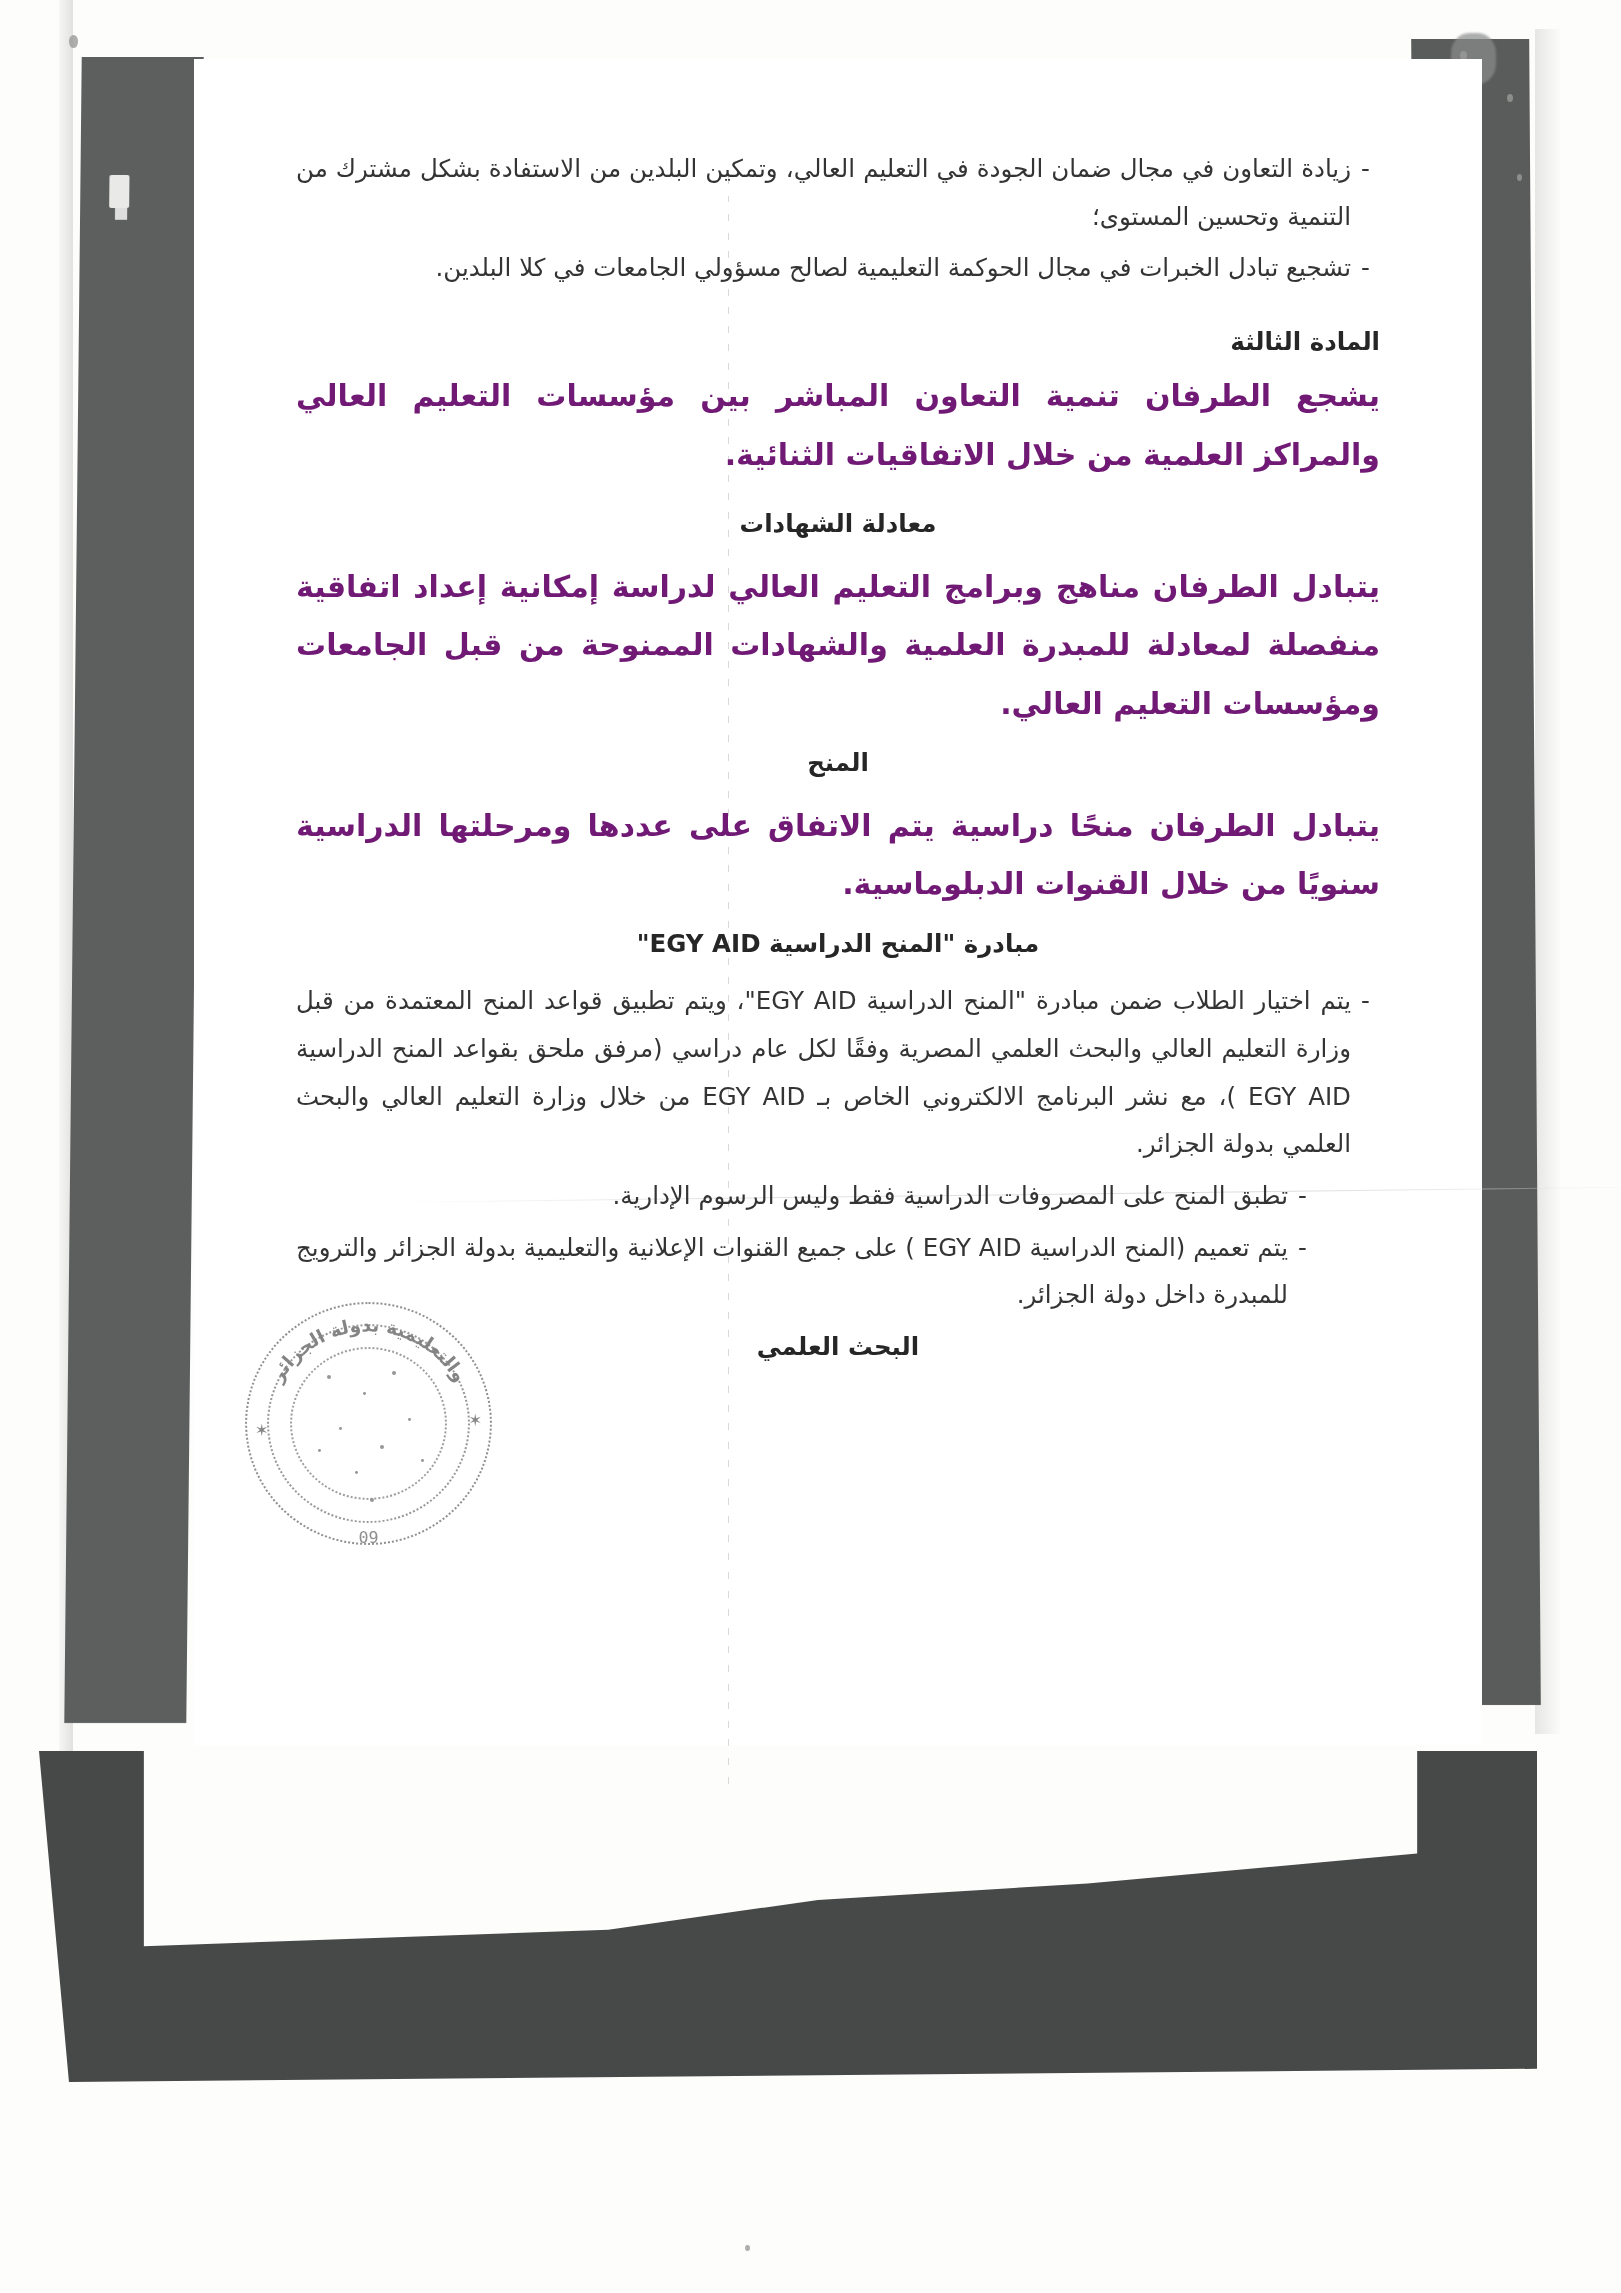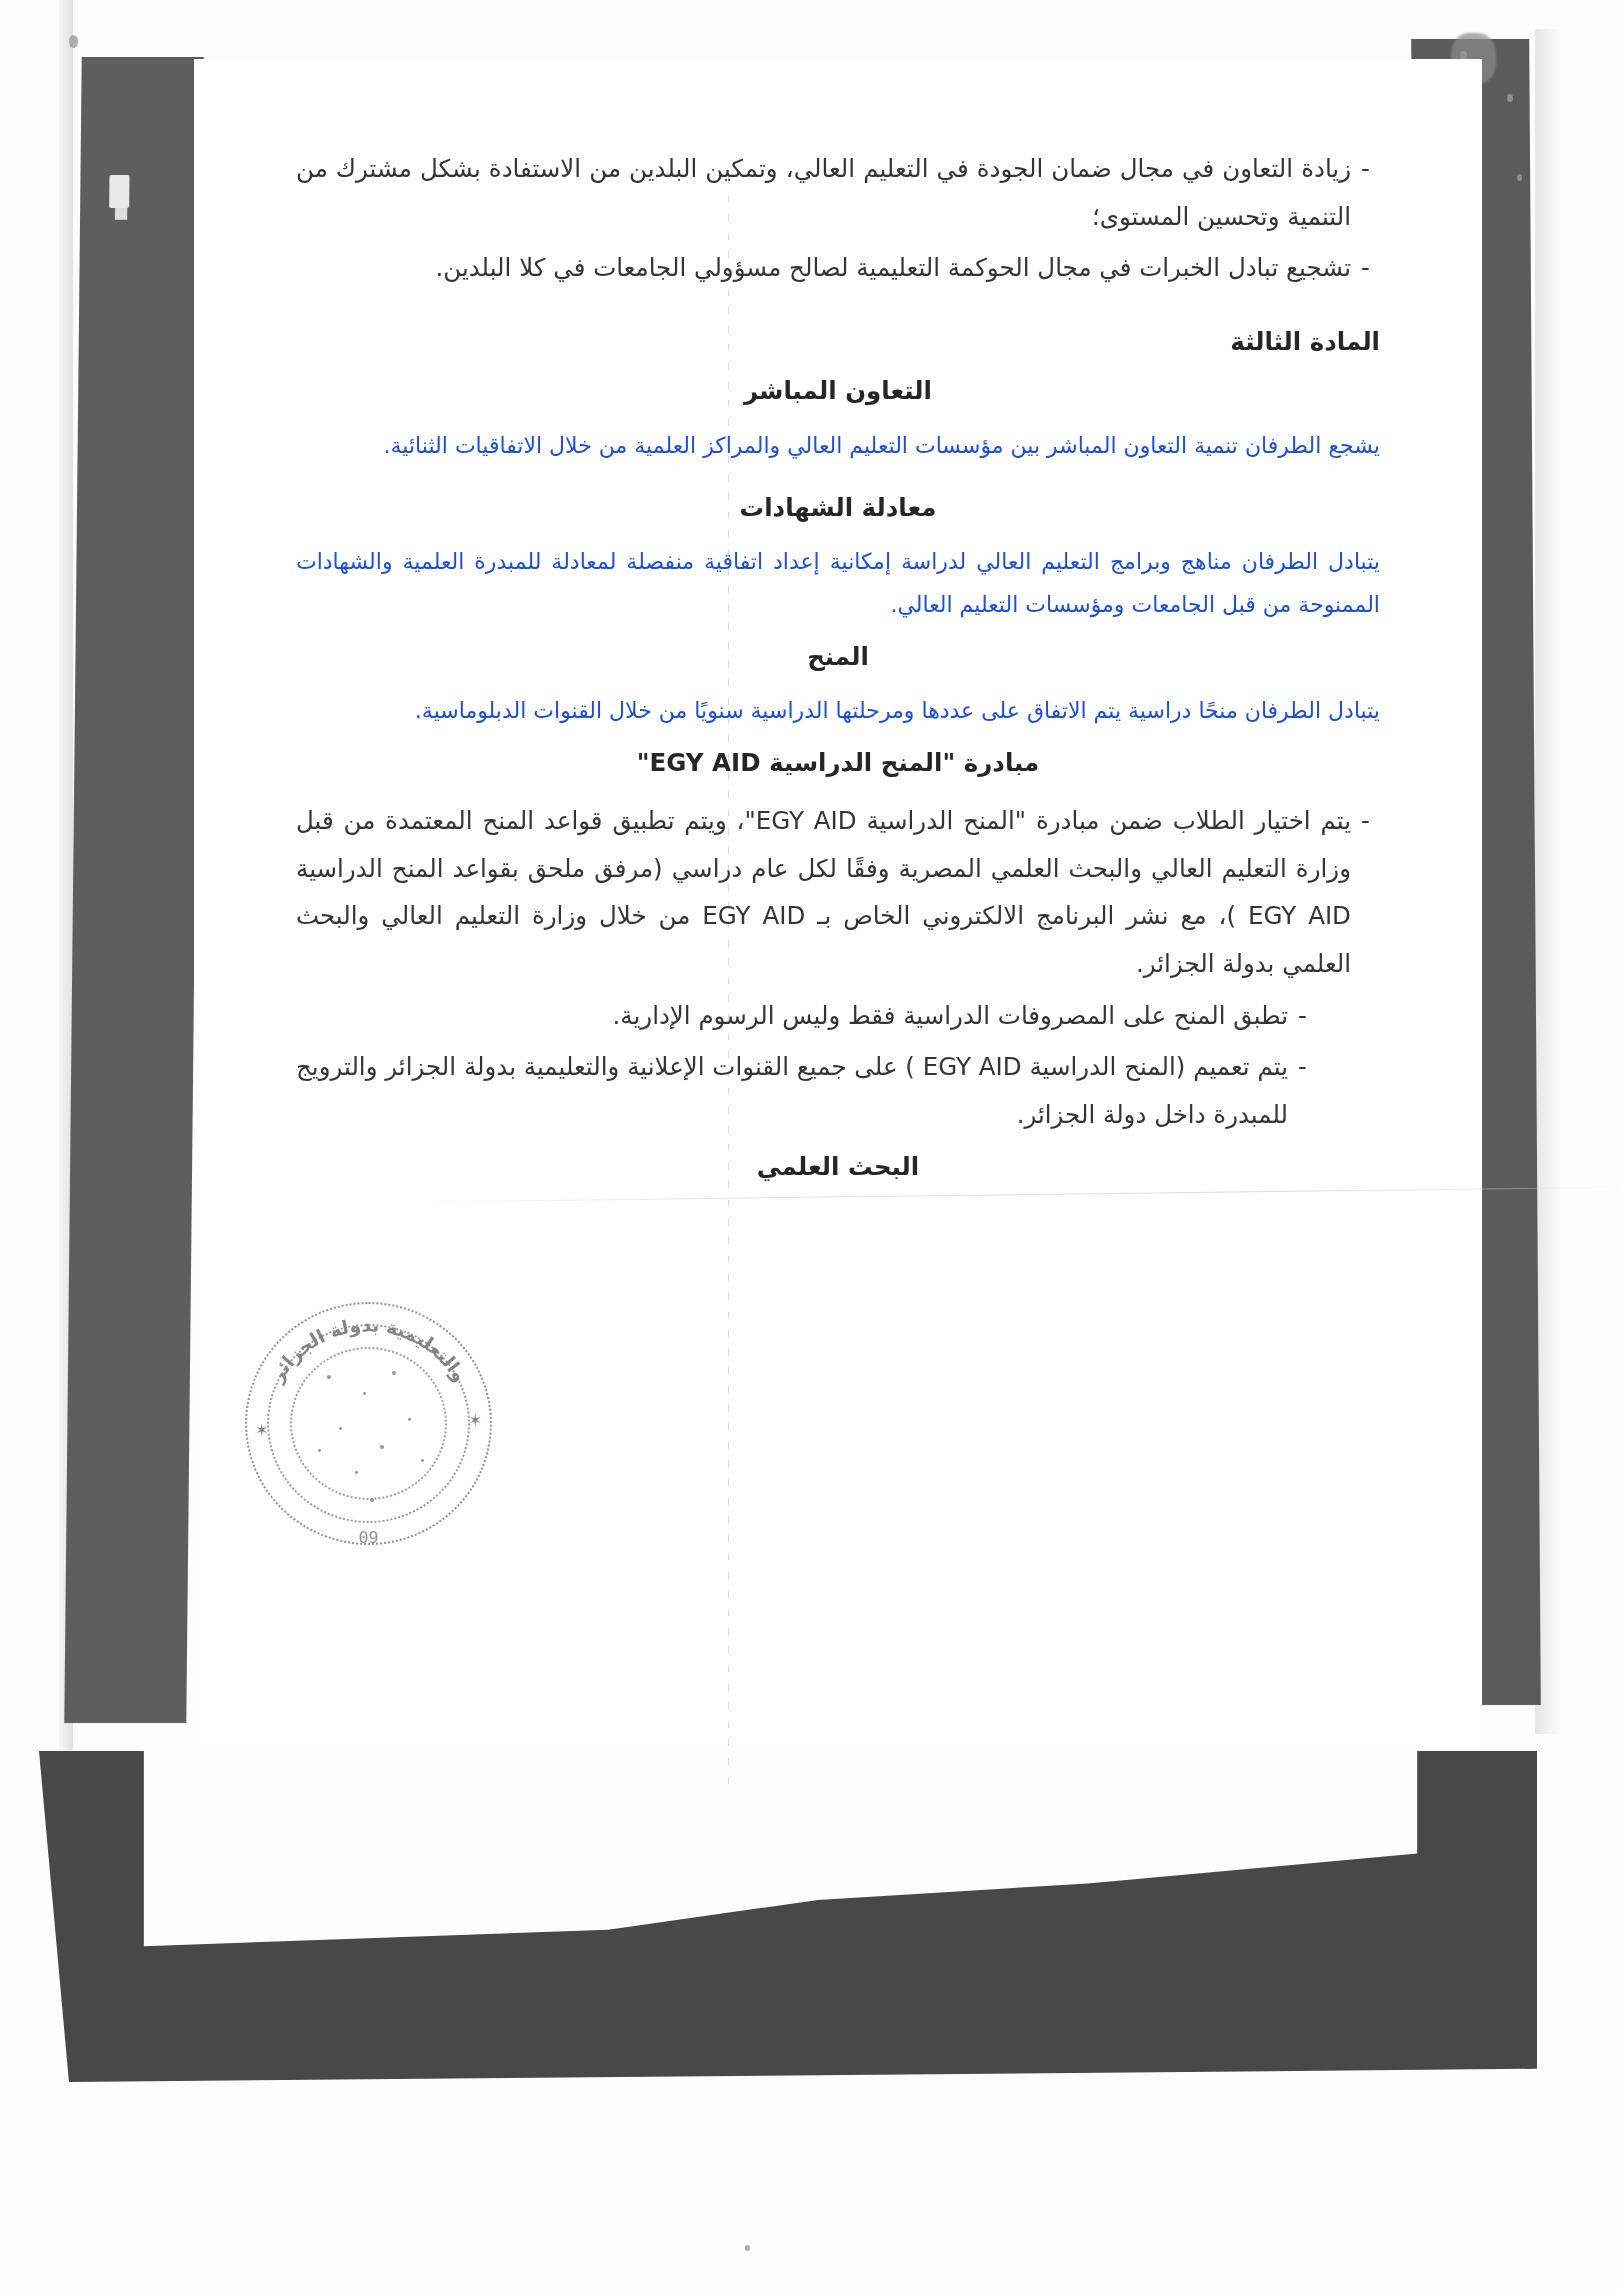--- a/index.html
+++ b/index.html
@@ -115,25 +115,26 @@
   }
 
   
   .para, .bullet-text, .heading, .subheading {
     font-family: "DejaVu Sans", sans-serif;
     line-height: 1.95;
     letter-spacing: 0;
   }
 
   .para {
-    font-size: 22px;
+    font-size: 30px;
     margin: 0 0 5.9px 0;
     text-align: justify;
     text-justify: inter-word;
-    color: #1d4ed8;
+    color: #701a75;
+    font-weight: bold;
   }
 
   .heading {
     font-size: 24.5px;
     margin: 25.5px 0 2px 0;
     color: #262626;
     font-weight: 600;
   }
   .subheading {
     font-size: 24.5px;
@@ -292,21 +293,20 @@
           <span class="bullet-dash">-</span>
           <span class="bullet-text">زيادة التعاون في مجال ضمان الجودة في التعليم العالي، وتمكين البلدين من الاستفادة بشكل مشترك من التنمية وتحسين المستوى؛</span>
         </li>
         <li class="bullet-item">
           <span class="bullet-dash">-</span>
           <span class="bullet-text">تشجيع تبادل الخبرات في مجال الحوكمة التعليمية لصالح مسؤولي الجامعات في كلا البلدين.</span>
         </li>
       </ul>
 
       <div class="heading">المادة الثالثة</div>
-      <div class="subheading">التعاون المباشر</div>
       <p class="para">يشجع الطرفان تنمية التعاون المباشر بين مؤسسات التعليم العالي والمراكز العلمية من خلال الاتفاقيات الثنائية.</p>
 
       <div class="spacer-sm"></div>
 
       <div class="subheading">معادلة الشهادات</div>
       <p class="para">يتبادل الطرفان مناهج وبرامج التعليم العالي لدراسة إمكانية إعداد اتفاقية منفصلة لمعادلة للمبدرة العلمية والشهادات الممنوحة من قبل الجامعات ومؤسسات التعليم العالي.</p>
 
       <div class="subheading">المنح</div>
       <p class="para">يتبادل الطرفان منحًا دراسية يتم الاتفاق على عددها ومرحلتها الدراسية سنويًا من خلال القنوات الدبلوماسية.</p>
 

